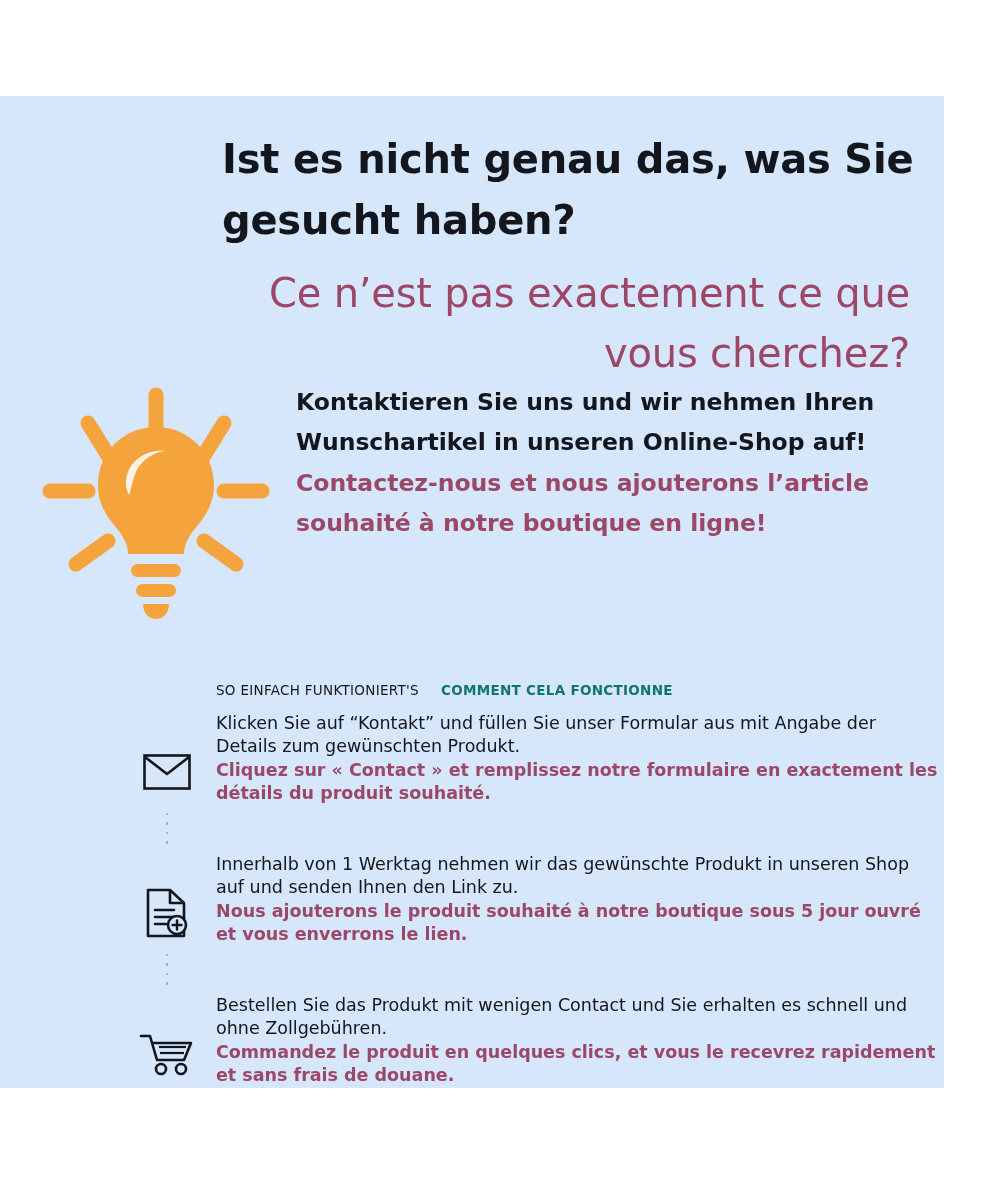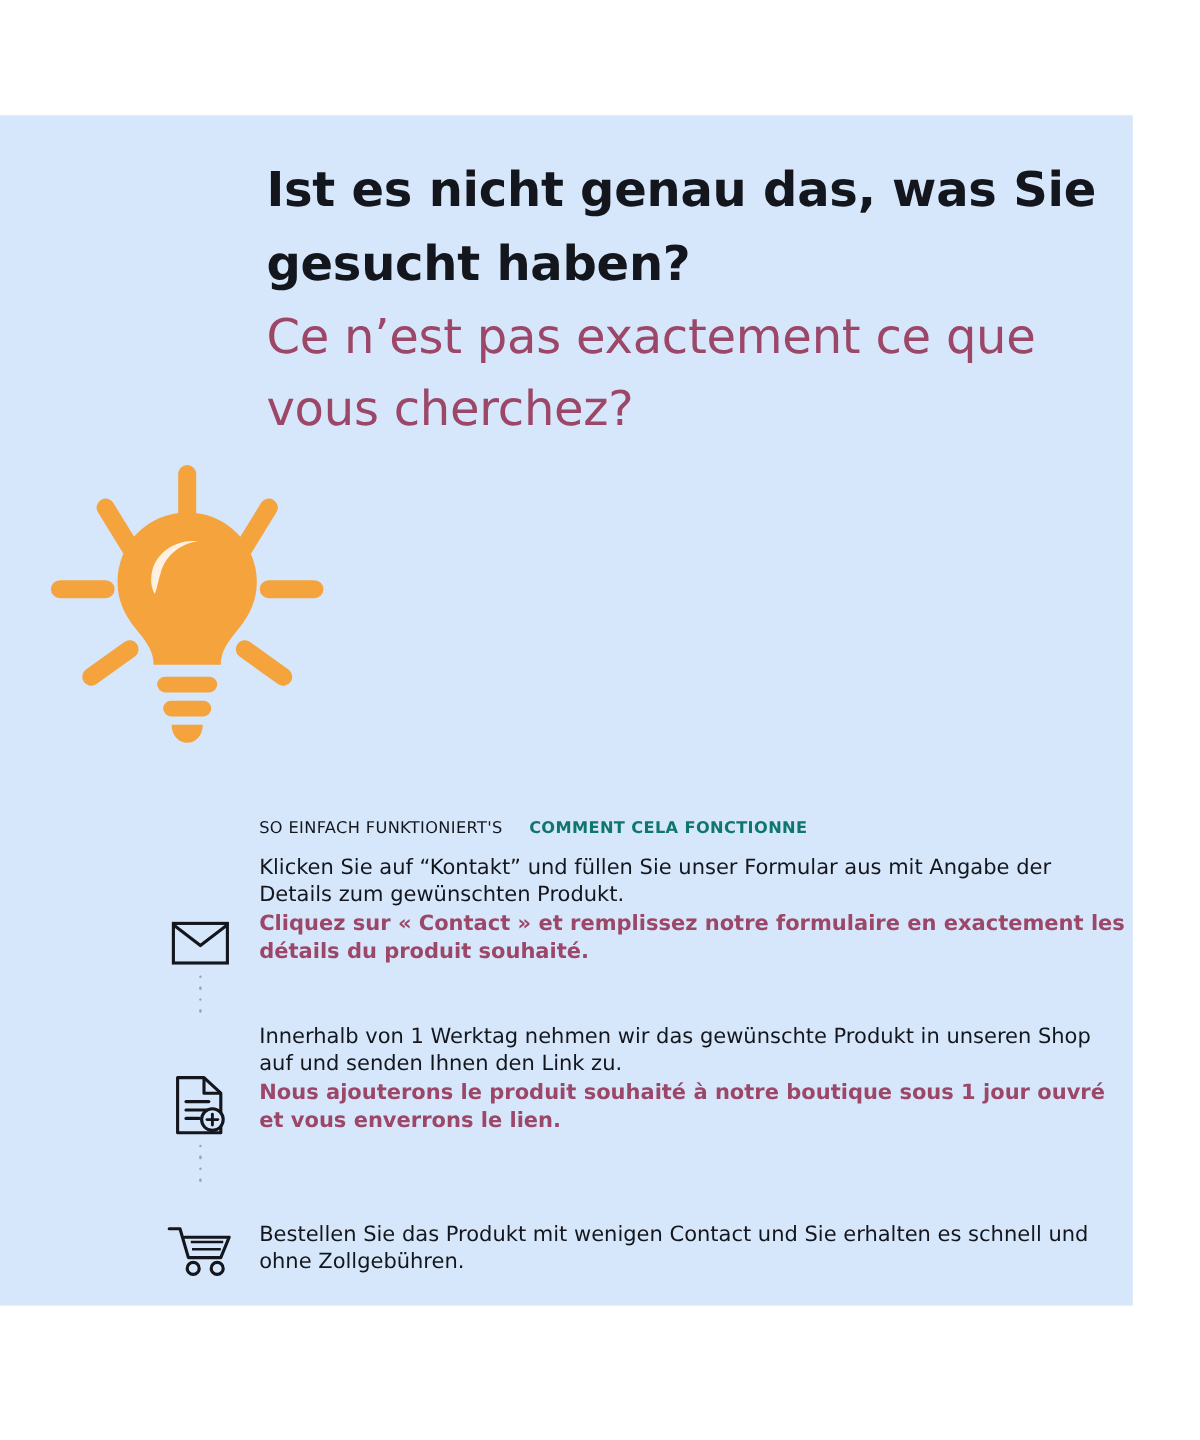--- a/index.html
+++ b/index.html
@@ -39,21 +39,22 @@
     color: #13161c;
     letter-spacing: -0.2px;
     margin: 0;
   }
   .head-fr {
     font-size: 40px;
     line-height: 1.52;
     font-weight: 400;
     color: #9c4768;
     letter-spacing: -0.2px;
-    margin: 0;
+    margin: 12px;
+    text-align: right;
   }
 
   
   .bulb-wrap {
     position: absolute;
     left: 36px;
     top: 285px;
     width: 240px;
     height: 250px;
   }
@@ -107,21 +108,21 @@
   
   .steps {
     position: absolute;
     left: 118px;
     top: 614px;
     width: 820px;
   }
   .step {
     position: relative;
     display: flex;
-    align-items: flex-end;
+    align-items: center;
     gap: 0;
   }
   .step-icon {
     width: 98px;
     min-width: 98px;
     display: flex;
     justify-content: center;
     padding-top: 28px;
     box-sizing: border-box;
   }
@@ -181,20 +182,24 @@
         <line x1="200" y1="183" x2="168" y2="160"></line>
       </g>
       <path d="M120 46c-33 0-58 26-58 58 0 22 12 35 20 45 7 9 10 16 10 24h56c0-8 3-15 10-24 8-10 20-23 20-45 0-32-25-58-58-58z" fill="#f5a33c"></path>
       <path d="M98 96c4-14 16-24 31-26-18-2-34 9-38 24-2 8-1 15 2 20 2-5 3-12 5-18z" fill="#ffffff" opacity="0.85"></path>
       <rect x="95" y="183" width="50" height="13" rx="6.5" fill="#f5a33c"></rect>
       <rect x="100" y="203" width="40" height="13" rx="6.5" fill="#f5a33c"></rect>
       <path d="M107 223h26c0 9-6 15-13 15s-13-6-13-15z" fill="#f5a33c"></path>
     </svg>
   </div>
 
+  <div class="intro">
+    <p class="intro-de">Kontaktieren Sie uns und wir nehmen Ihren Wunschartikel in unseren Online-Shop auf!</p>
+    <p class="intro-fr">Contactez-nous et nous ajouterons l’article souhaité à notre boutique en ligne!</p>
+  </div>
 
   <div class="howto-labels">
     <span class="howto-de">SO EINFACH FUNKTIONIERT'S</span>
     <span class="howto-fr">COMMENT CELA FONCTIONNE</span>
   </div>
 
   <div class="steps">
 
     <div class="step">
       <div class="step-icon">
@@ -224,21 +229,21 @@
           <line x1="11" y1="22" x2="30" y2="22" stroke="#13161c" stroke-width="2.6" stroke-linecap="round"></line>
           <line x1="11" y1="29" x2="30" y2="29" stroke="#13161c" stroke-width="2.6" stroke-linecap="round"></line>
           <line x1="11" y1="36" x2="22" y2="36" stroke="#13161c" stroke-width="2.6" stroke-linecap="round"></line>
           <circle cx="33" cy="37" r="9" fill="#d6e6fb" stroke="#13161c" stroke-width="2.6"></circle>
           <line x1="33" y1="32.5" x2="33" y2="41.5" stroke="#13161c" stroke-width="2.4" stroke-linecap="round"></line>
           <line x1="28.5" y1="37" x2="37.5" y2="37" stroke="#13161c" stroke-width="2.4" stroke-linecap="round"></line>
         </svg>
       </div>
       <div class="step-text">
         <p class="step-de">Innerhalb von 1 Werktag nehmen wir das gewünschte Produkt in unseren Shop auf und senden Ihnen den Link zu.</p>
-        <p class="step-fr">Nous ajouterons le produit souhaité à notre boutique sous 1 jour ouvré et vous enverrons le lien.</p>
+        <p class="step-fr">Nous ajouterons le produit souhaité à notre boutique sous 5 jour ouvré et vous enverrons le lien.</p>
       </div>
     </div>
 
     <div class="dots">
       <span></span>
         <span></span>
         <span></span>
         <span></span>
     </div>
 
@@ -247,17 +252,18 @@
         <svg width="56" height="44" viewBox="0 0 56 44" fill="none" xmlns="http://www.w3.org/2000/svg">
           <path d="M2 4h9l7 24h27l7-17H15" stroke="#13161c" stroke-width="2.6" fill="none" stroke-linejoin="round" stroke-linecap="round"></path>
           <line x1="20" y1="15" x2="47" y2="15" stroke="#13161c" stroke-width="2.2"></line>
           <line x1="21" y1="21" x2="45" y2="21" stroke="#13161c" stroke-width="2.2"></line>
           <circle cx="22" cy="37" r="5" stroke="#13161c" stroke-width="2.6" fill="none"></circle>
           <circle cx="42" cy="37" r="5" stroke="#13161c" stroke-width="2.6" fill="none"></circle>
         </svg>
       </div>
       <div class="step-text">
         <p class="step-de">Bestellen Sie das Produkt mit wenigen Contact und Sie erhalten es schnell und ohne Zollgebühren.</p>
+        <p class="step-fr">Commandez le produit en quelques clics, et vous le recevrez rapidement et sans frais de douane.</p>
       </div>
     </div>
 
   </div>
 </div>
 
 </body></html>

